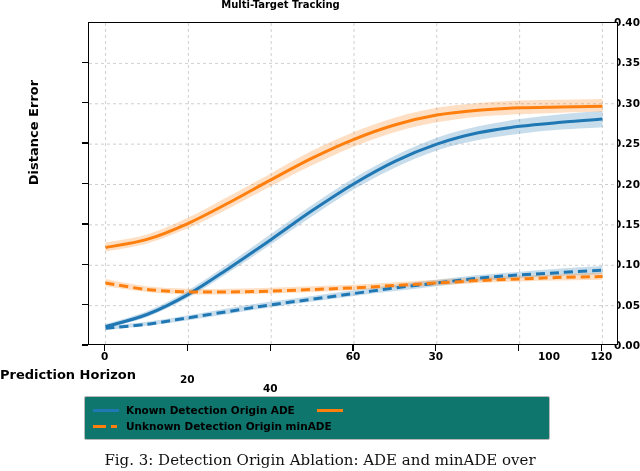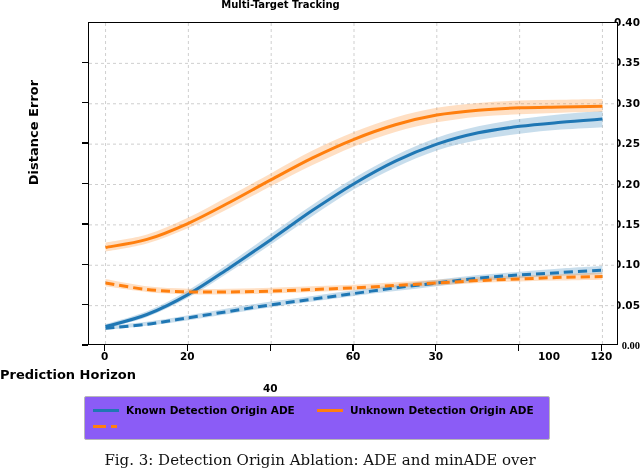--- a/index.html
+++ b/index.html
@@ -39,21 +39,21 @@
     transform:rotate(-90deg);transform-origin:50% 50%;
     text-align:center;font-size:13px;font-weight:bold;color:#000;
   }
   .xlabel{
     position:absolute;left:0;top:367px;width:524px;text-align:left;
     font-size:13px;font-weight:bold;color:#000;
   }
 
   #legend{
     position:absolute;left:84px;top:396px;width:466px;
-    border:1px solid #b8b8b8;border-radius:2px;background:#8b5cf6;
+    border:1px solid #b8b8b8;border-radius:2px;background:#0f766e;
     box-sizing:border-box;padding:5px 8px 5px 8px;
   }
   .legend-grid{display:flex;flex-wrap:wrap;}
   .legend-entry{width:50%;display:flex;align-items:center;height:16px;}
   .legend-swatch{width:26px;height:12px;position:relative;margin-right:7px;flex:none;}
   .legend-swatch i{position:absolute;left:0;top:5px;height:3.2px;border-radius:0;display:block;}
   .sw-solid i{width:26px;}
   .sw-dash i.d1{width:13px;left:0;}
   .sw-dash i.d2{width:6px;left:18px;}
   .legend-text{font-size:10.5px;font-weight:bold;color:#000;white-space:nowrap;}
@@ -69,21 +69,21 @@
 
 <div id="figure">
 
   <div class="chart-title">Multi-Target Tracking</div>
 
   <div id="ylabel-holder">
     <div class="ylabel">Distance Error</div>
   </div>
 
   <div id="ytick-labels">
-      <div class="ytick-label" style="top: 345px; width: 78px; font-family: Liberation Serif, serif;">0.00</div>
+      <div class="ytick-label" style="top: 345px; width: 78px;">0.00</div>
       <div class="ytick-label" style="top: 304.625px; width: 78px;">0.05</div>
       <div class="ytick-label" style="top: 264.25px; width: 78px;">0.10</div>
       <div class="ytick-label" style="top: 223.875px; width: 78px;">0.15</div>
       <div class="ytick-label" style="top: 183.5px; width: 78px;">0.20</div>
       <div class="ytick-label" style="top: 143.125px; width: 78px;">0.25</div>
       <div class="ytick-label" style="top: 102.75px; width: 78px;">0.30</div>
       <div class="ytick-label" style="top: 62.375px; width: 78px;">0.35</div>
       <div class="ytick-label" style="top: 22px; width: 78px;">0.40</div>
     </div>
   <div id="ytick-marks">
@@ -91,21 +91,21 @@
       <div class="ytick-mark" style="top: 303.975px;"></div>
       <div class="ytick-mark" style="top: 263.6px;"></div>
       <div class="ytick-mark" style="top: 223.225px;"></div>
       <div class="ytick-mark" style="top: 182.85px;"></div>
       <div class="ytick-mark" style="top: 142.475px;"></div>
       <div class="ytick-mark" style="top: 102.1px;"></div>
       <div class="ytick-mark" style="top: 61.725px;"></div>
     </div>
   <div id="xtick-labels">
       <div class="xtick-label" style="left: 104.562px;">0</div>
-      <div class="xtick-label" style="left: 187.375px;">20</div>
+      <div class="xtick-label" style="left: 187.375px; margin-top: 23px;">20</div>
       <div class="xtick-label" style="left: 270.188px; margin-top: 32px;">40</div>
       <div class="xtick-label" style="left: 353px;">60</div>
       <div class="xtick-label" style="left: 435.812px;">30</div>
       <div class="xtick-label" style="left: 549px;">100</div>
       <div class="xtick-label" style="left: 601.438px;">120</div>
     </div>
   <div id="xtick-marks">
       <div class="xtick-mark" style="left: 103.912px;"></div>
       <div class="xtick-mark" style="left: 186.725px;"></div>
       <div class="xtick-mark" style="left: 269.538px;"></div>
@@ -151,25 +151,25 @@
         <div class="legend-entry">
           <span class="legend-swatch sw-solid">
             <i style="background: rgb(31, 119, 180);"></i>
           </span>
           <span class="legend-text">Known Detection Origin ADE</span>
         </div>
         <div class="legend-entry">
           <span class="legend-swatch sw-solid">
             <i style="background: rgb(255, 127, 14);"></i>
           </span>
-          <span class="legend-text">Unknown Detection Origin ADE</span>
         </div>
         <div class="legend-entry">
           <span class="legend-swatch sw-dash">
             <i class="d1" style="background: rgb(255, 127, 14);"></i>
             <i class="d2" style="background: rgb(255, 127, 14);"></i>
           </span>
+          <span class="legend-text">Unknown Detection Origin minADE</span>
         </div>
       </div>
   </div>
 
   <div id="caption">Fig. 3: Detection Origin Ablation: ADE and minADE over</div>
 </div>
 
 </body></html>

